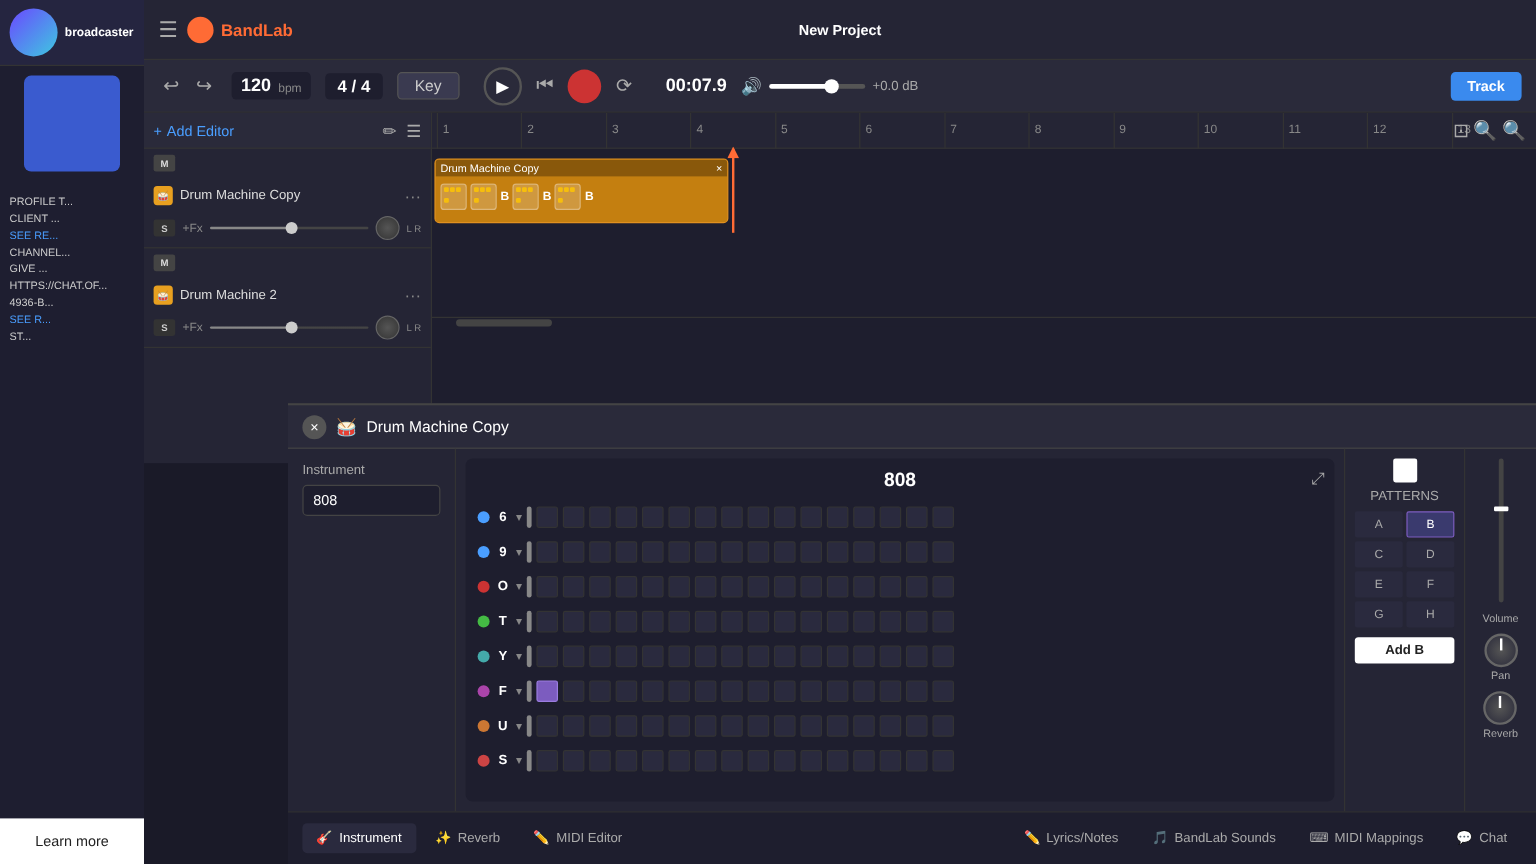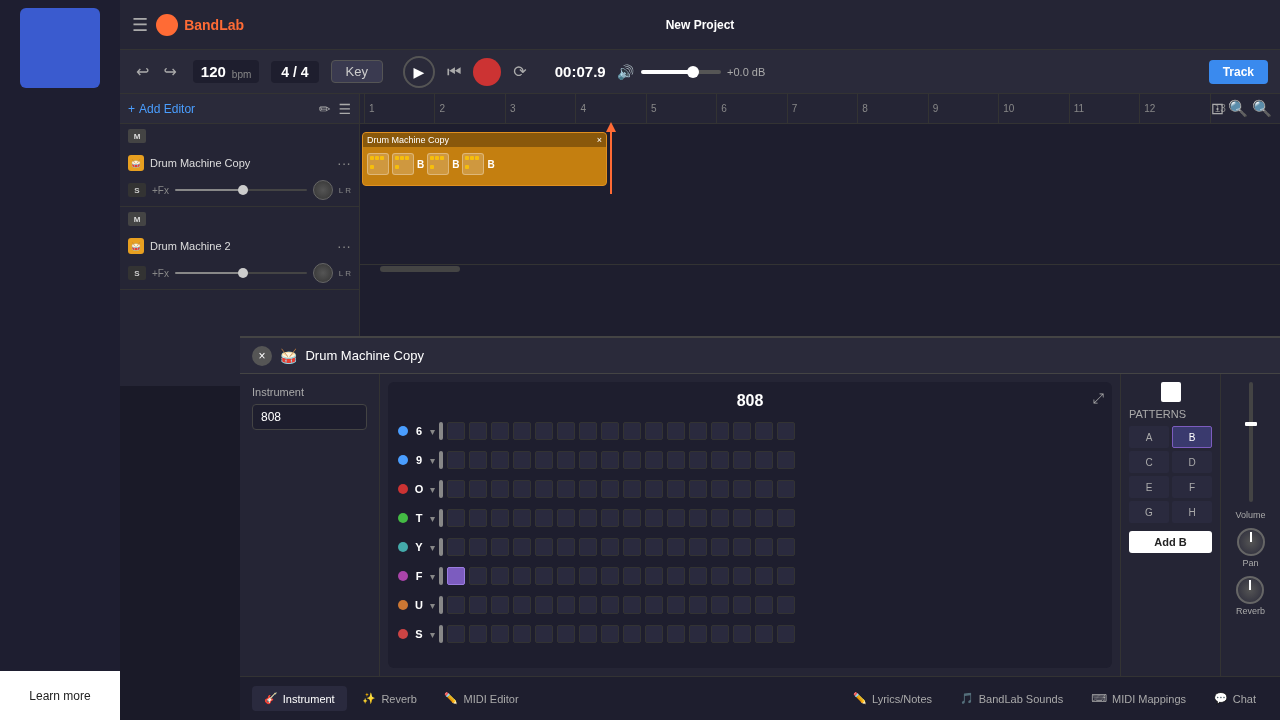--- a/index.html
+++ b/index.html
@@ -380,21 +380,21 @@
       border-radius: 2px; border: 1px solid #333;
       cursor: pointer;
     }
     .step-col.active { background: #7c5cbf; border-color: #9b7de0; }
 
     
     .patterns-panel {
       width: 100px; padding: 8px;
       border-left: 1px solid #333;
     }
-    .patterns-label { color: #aaa; font-size: 11px; margin-bottom: 6px; }
+    .patterns-label { color: #aaa; font-size: 11px; margin-bottom: 6px; text-align: center; }
     .pattern-white {
       width: 20px; height: 20px; background: #fff;
       border-radius: 2px; margin: 0 auto 6px;
     }
     .pattern-grid {
       display: grid; grid-template-columns: 1fr 1fr; gap: 3px;
       margin-bottom: 4px;
     }
     .pattern-cell {
       height: 22px; background: #2a2a3e;
@@ -482,21 +482,21 @@
     .scroll-thumb {
       height: 6px; width: 80px;
       background: #444; border-radius: 3px;
       position: absolute; top: 1px; left: 20px;
     }
 
     
     .learn-more {
       position: absolute;
       left: 0; bottom: 0;
-      width: 120px; height: 49px;
+      width: 120px; height: 38px;
       background: #fff;
       border: none; color: #222;
       font-size: 12px; font-weight: 500;
       cursor: pointer;
       display: flex; align-items: center; justify-content: center;
       z-index: 100;
     }
 
     
     .zoom-controls {
@@ -504,21 +504,38 @@
     }
     .zoom-btn {
       background: none; border: none; color: #aaa;
       font-size: 16px; cursor: pointer;
     }
   </style>
 </head>
 <body>
 
 <div class="sidebar">
+  <div class="sidebar-logo">
+    <div class="sidebar-avatar"></div>
+    <div>
+      <div style="color:#fff; font-size:10px; font-weight:bold;">broadcaster</div>
+    </div>
+  </div>
   <div class="sidebar-blue-box"></div>
+  <div class="sidebar-content">
+    <div class="sidebar-text">PROFILE T...</div>
+    <div class="sidebar-text">CLIENT ...</div>
+    <div class="sidebar-link">SEE RE...</div>
+    <div class="sidebar-text">CHANNEL...</div>
+    <div class="sidebar-text">GIVE ...</div>
+    <div class="sidebar-text">HTTPS://CHAT.OF...</div>
+    <div class="sidebar-text">4936-B...</div>
+    <div class="sidebar-link">SEE R...</div>
+    <div class="sidebar-text">ST...</div>
+  </div>
 </div>
 
 <button class="learn-more">Learn more</button>
 
 <div class="daw-container">
 
   <div class="header">
     <span class="header-menu-icon">☰</span>
     <div class="header-logo">
       <div class="header-logo-icon"></div>

